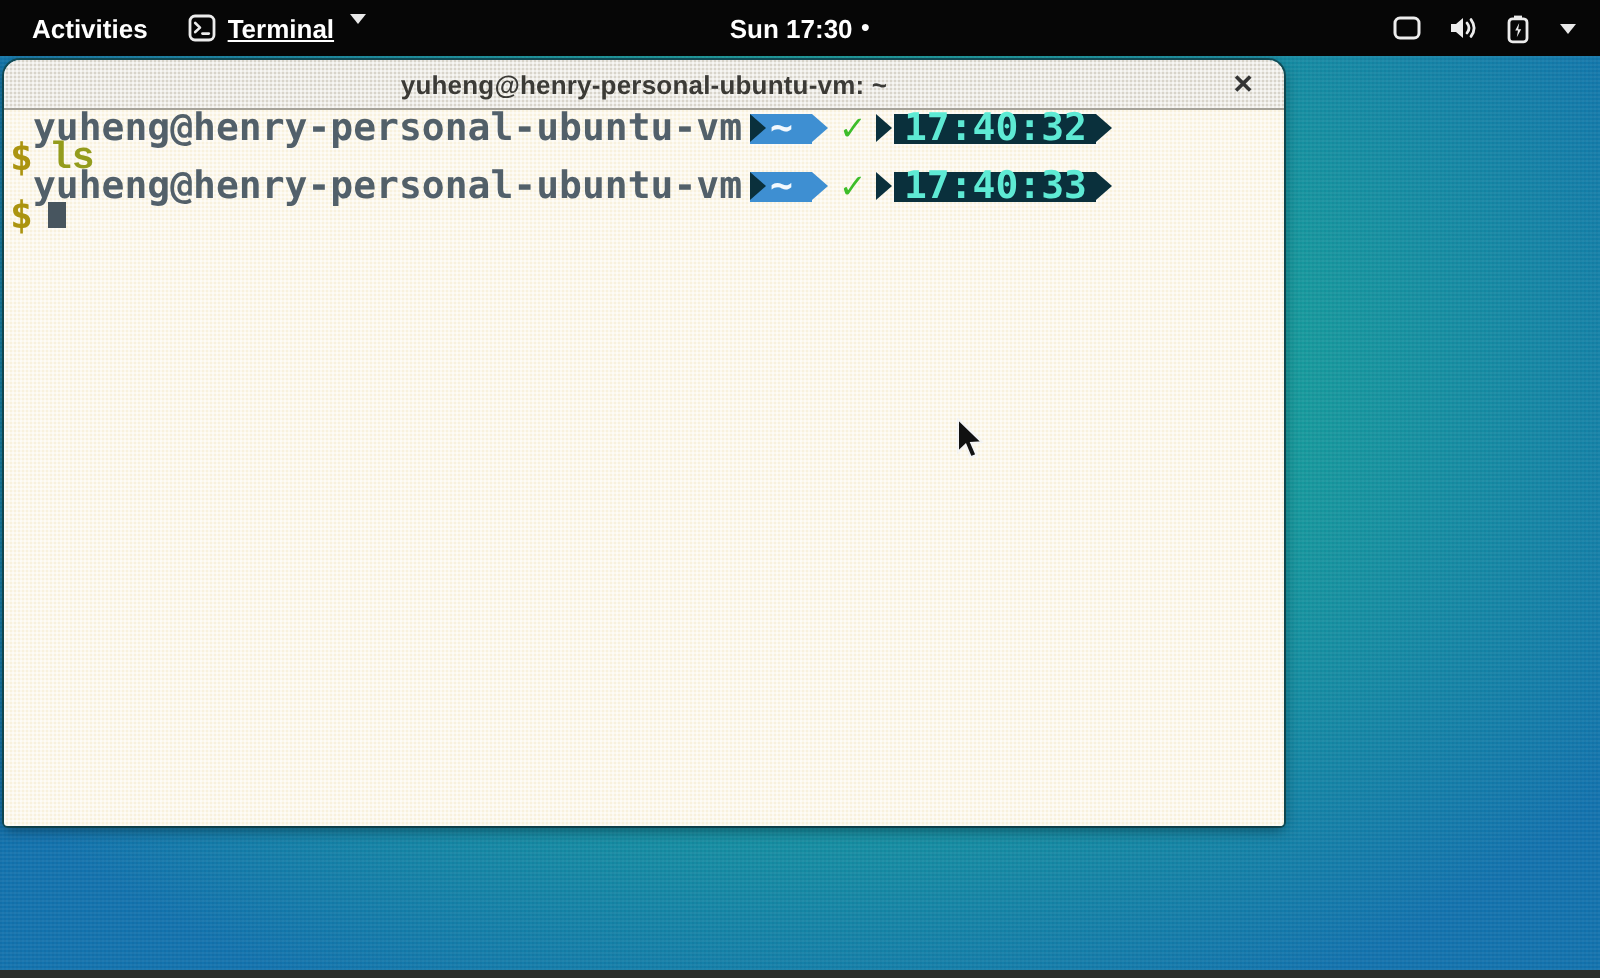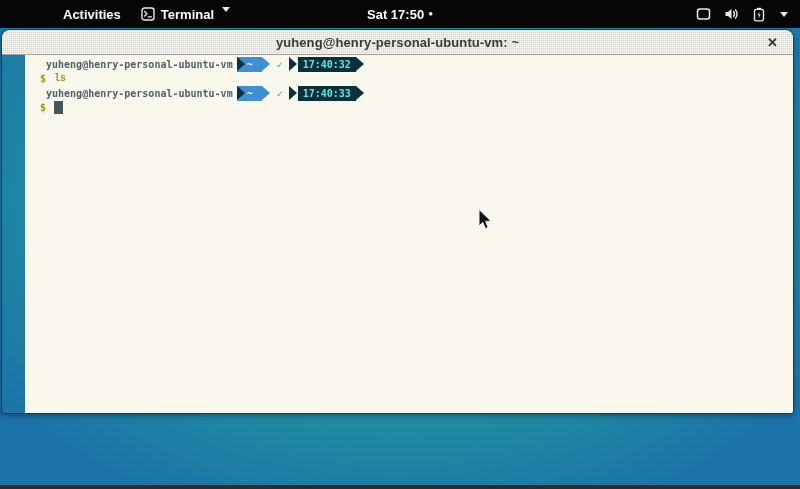--- a/index.html
+++ b/index.html
@@ -28,41 +28,41 @@
   }
 
   
   .topbar {
     position:absolute; top:0; left:0; right:0; height:28px;
     background:#060606; color:#fff; z-index:10;
     display:flex; align-items:center;
     font-size:13px; font-weight:700;
   }
   .tb-left { display:flex; align-items:center; gap:16px; padding-left:12px; }
-  .activities { padding:2px 4px; cursor:pointer;margin-left:47px; }
-  .app-menu { display:flex; align-items:flex-start; gap:6px; cursor:pointer; }
+  .activities { padding:2px 4px; cursor:pointer; }
+  .app-menu { display:flex; align-items:flex-start; gap:6px; cursor:pointer;text-decoration:underline; }
   .term-glyph { display:block; }
   .chev-down {
     width:0; height:0; display:inline-block; margin-left:2px;
     border-left:4px solid transparent; border-right:4px solid transparent;
     border-top:5px solid #e8e8e8;
   }
   .tb-clock {
     position:absolute; left:50%; transform:translateX(-50%);
     display:flex; align-items:center; gap:4px; cursor:pointer;
   }
   .notif-dot { font-size:8px; line-height:1; position:relative; top:0px; }
   .tb-right {
     margin-left:auto; display:flex; align-items:center; gap:13px;
     padding-right:12px; cursor:pointer;
   }
 
   
   .window {
-    position:absolute; left:2px; top:30px; width:791px; height:383px;
+    position:absolute; left:2px; top:30px; width:640px; height:383px;
     border-radius:8px 8px 2px 2px;
     box-shadow:0 2px 7px rgba(0,25,35,.5), 0 0 0 1px #14525c;
     overflow:hidden; z-index:4;
     display:flex; flex-direction:column;text-align:right;
   }
   .titlebar {
     position:relative; height:25px; flex:0 0 25px;
     background-color:#d8d4ca;
     background-image:
       repeating-linear-gradient(0deg, rgba(255,255,255,.55) 0 1px, transparent 1px 2px),
@@ -78,24 +78,23 @@
     font-size:13px; font-weight:700; color:#343434; cursor:pointer; line-height:1;
   }
 
   .term-body {
     flex:1 1 auto;
     background-color:#f8f1dd;
     background-image:
       repeating-linear-gradient(0deg, rgba(255,255,255,.5) 0 1px, transparent 1px 2px),
       repeating-linear-gradient(90deg, rgba(255,255,255,.5) 0 1px, transparent 1px 2px);
     font-family:"DejaVu Sans Mono", monospace;
-    font-size:10px; font-weight:700;
-    padding:2px 15px;
+    font-size:19px; font-weight:700;
+    padding:2px 3px;
     cursor:text;
-    margin-left:23px;
   }
   .tline {
     height:14.5px; display:flex; align-items:center;
   }
   .tline span { white-space:pre; }
 
   .host   { color:#52606a; }
   .dirs   { color:#2b9ca6; }
   .dollar { color:#ab9410; }
   .cmd    { color:#949c1c; margin-left:8px;font-family:Liberation Mono, monospace; }
@@ -138,21 +137,21 @@
         <rect x="1" y="1" width="12" height="12" rx="2.5" fill="none" stroke="#ececec" stroke-width="1.4"></rect>
         <path d="M3.6 4.5 L6 6.8 L3.6 9" fill="none" stroke="#ececec" stroke-width="1.3" stroke-linecap="round" stroke-linejoin="round"></path>
         <path d="M7.2 9.8 H10.4" stroke="#ececec" stroke-width="1.3" stroke-linecap="round"></path>
       </svg>
       <span>Terminal</span>
       <i class="chev-down"></i>
     </span>
   </div>
 
   <div class="tb-clock">
-    <span>Sat 17:50</span>
+    <span>Sun 17:30</span>
     <span class="notif-dot">●</span>
   </div>
 
   <div class="tb-right">
     <svg width="15" height="14" viewBox="0 0 15 14">
       <rect x="1.5" y="2" width="12" height="10" rx="2.5" fill="none" stroke="#ececec" stroke-width="1.5"></rect>
     </svg>
     <svg width="16" height="14" viewBox="0 0 16 14">
       <path d="M1.5 5 H4 L7.5 2 V12 L4 9 H1.5 Z" fill="#ececec"></path>
       <path d="M9.5 4.5 Q11.5 7 9.5 9.5" fill="none" stroke="#ececec" stroke-width="1.4" stroke-linecap="round"></path>

